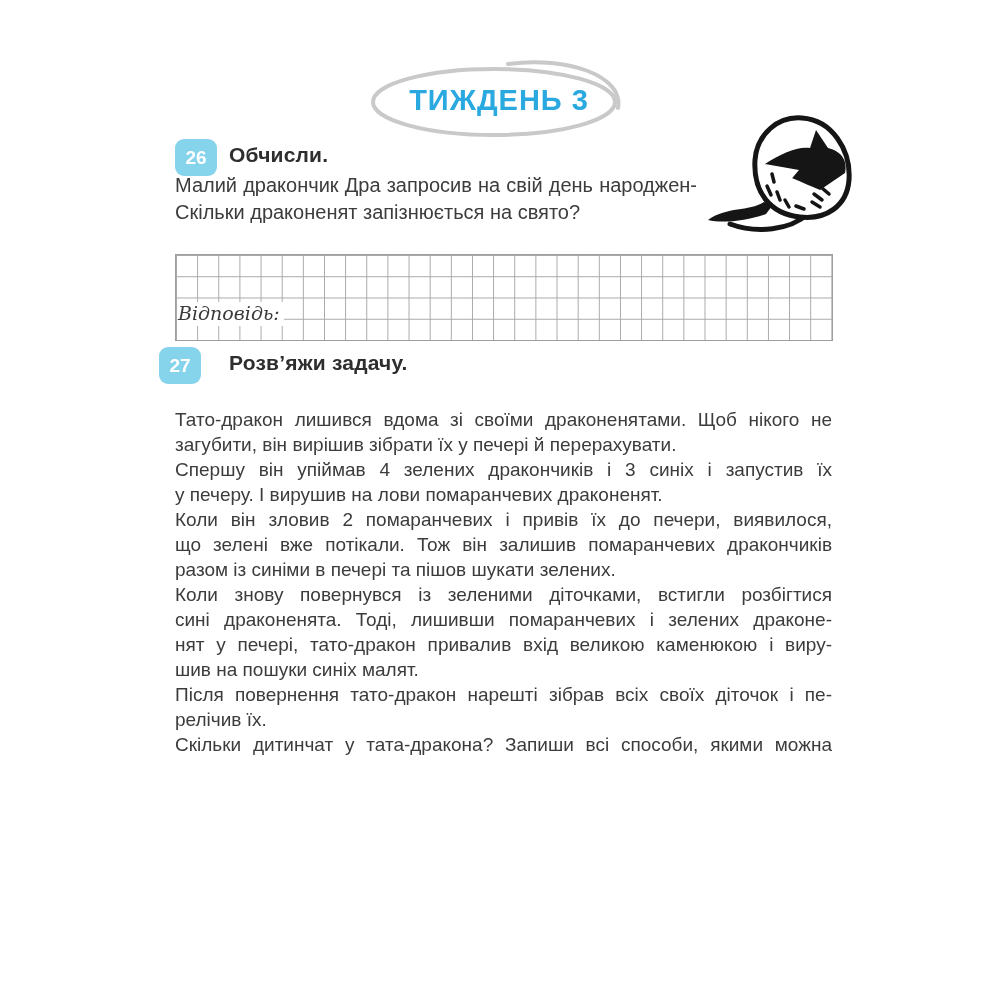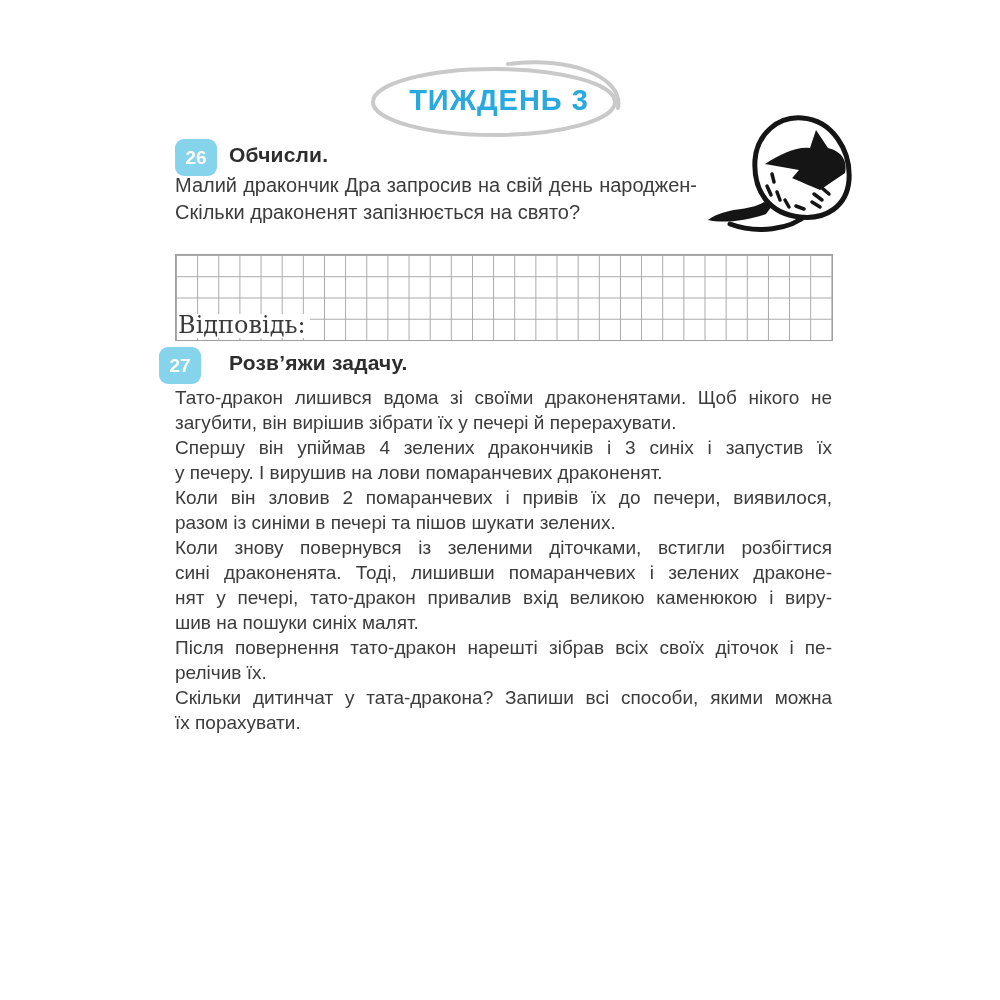--- a/index.html
+++ b/index.html
@@ -20,34 +20,34 @@
     background:var(--badge,#86d3ec);color:#ffffff;font-weight:bold;font-size:19px;
     display:flex;align-items:center;justify-content:center;
   }
   .task-title{
     position:absolute;font-size:21px;font-weight:bold;color:#2e2e2e;letter-spacing:.2px;
   }
   .para{position:absolute;font-size:20px;color:#3c3c3c;}
   .para .tline{text-align:justify;text-align-last:justify;white-space:normal;}
   .para .tend{text-align-last:left;}
   #task26-text{left:175px;top:172px;width:522px;line-height:26.5px;}
-  #task27-text{left:175px;top:385px;width:657px;line-height:25px;font-size:19px;}
+  #task27-text{left:175px;top:407px;width:657px;line-height:25px;font-size:19px;}
   
   .grid{
     position:absolute;left:175px;width:656px;
     border:1px solid #9f9f9f;
     background-image:
       linear-gradient(to right,#a8a8a8 1px,transparent 1px),
       linear-gradient(to bottom,#a8a8a8 1px,transparent 1px);
   }
   #grid-26{top:254px;height:85px;background-size:21.15px 21.25px;}
   #grid-27{top:762px;height:148px;background-size:21.15px 21.14px;}
   .answer-label{
-    position:absolute;left:177px;top:314px;
-    font-family:"DejaVu Serif",serif;font-size:24px;color:#3a3a3a;
+    position:absolute;left:177px;top:302px;
+    font-family:"DejaVu Serif",serif;font-style:italic;font-size:19px;color:#3a3a3a;
     background:#ffffff;padding:0 4px 2px 1px;line-height:22px;
   }
   
   .egg{position:absolute;left:702px;top:110px;width:180px;height:128px;}
   
   .stripe-band{
     position:absolute;left:123px;top:938px;width:746px;height:62px;
     border-radius:12px 16px 0 0;
     background:repeating-linear-gradient(135deg,
       #ececec 0px,#ececec 7px,#fbfbfb 7px,#fbfbfb 10px);
@@ -115,20 +115,21 @@
   <div class="badge" style="left:159px;top:347px;">
     <span>27</span>
   </div>
   <div class="task-title" style="left:229px;top:351px;">Розв’яжи задачу.</div>
   <div class="para" id="task27-text">
       <div class="tline">Тато-дракон лишився вдома зі своїми драконенятами. Щоб нікого не</div>
       <div class="tline tend">загубити, він вирішив зібрати їх у печері й перерахувати.</div>
       <div class="tline">Спершу він упіймав 4 зелених дракончиків і 3 синіх і запустив їх</div>
       <div class="tline tend">у печеру. І вирушив на лови помаранчевих драконенят.</div>
       <div class="tline">Коли він зловив 2 помаранчевих і привів їх до печери, виявилося,</div>
+      <div class="tline">що зелені вже потікали. Тож він залишив помаранчевих дракончиків</div>
       <div class="tline tend">разом із синіми в печері та пішов шукати зелених.</div>
       <div class="tline">Коли знову повернувся із зеленими діточками, встигли розбігтися</div>
       <div class="tline">сині драконенята. Тоді, лишивши помаранчевих і зелених драконе-</div>
       <div class="tline">нят у печері, тато-дракон привалив вхід великою каменюкою і виру-</div>
       <div class="tline tend">шив на пошуки синіх малят.</div>
       <div class="tline">Після повернення тато-дракон нарешті зібрав всіх своїх діточок і пе-</div>
       <div class="tline tend">релічив їх.</div>
       <div class="tline">Скільки дитинчат у тата-дракона? Запиши всі способи, якими можна</div>
       <div class="tline tend">їх порахувати.</div>
     </div>

